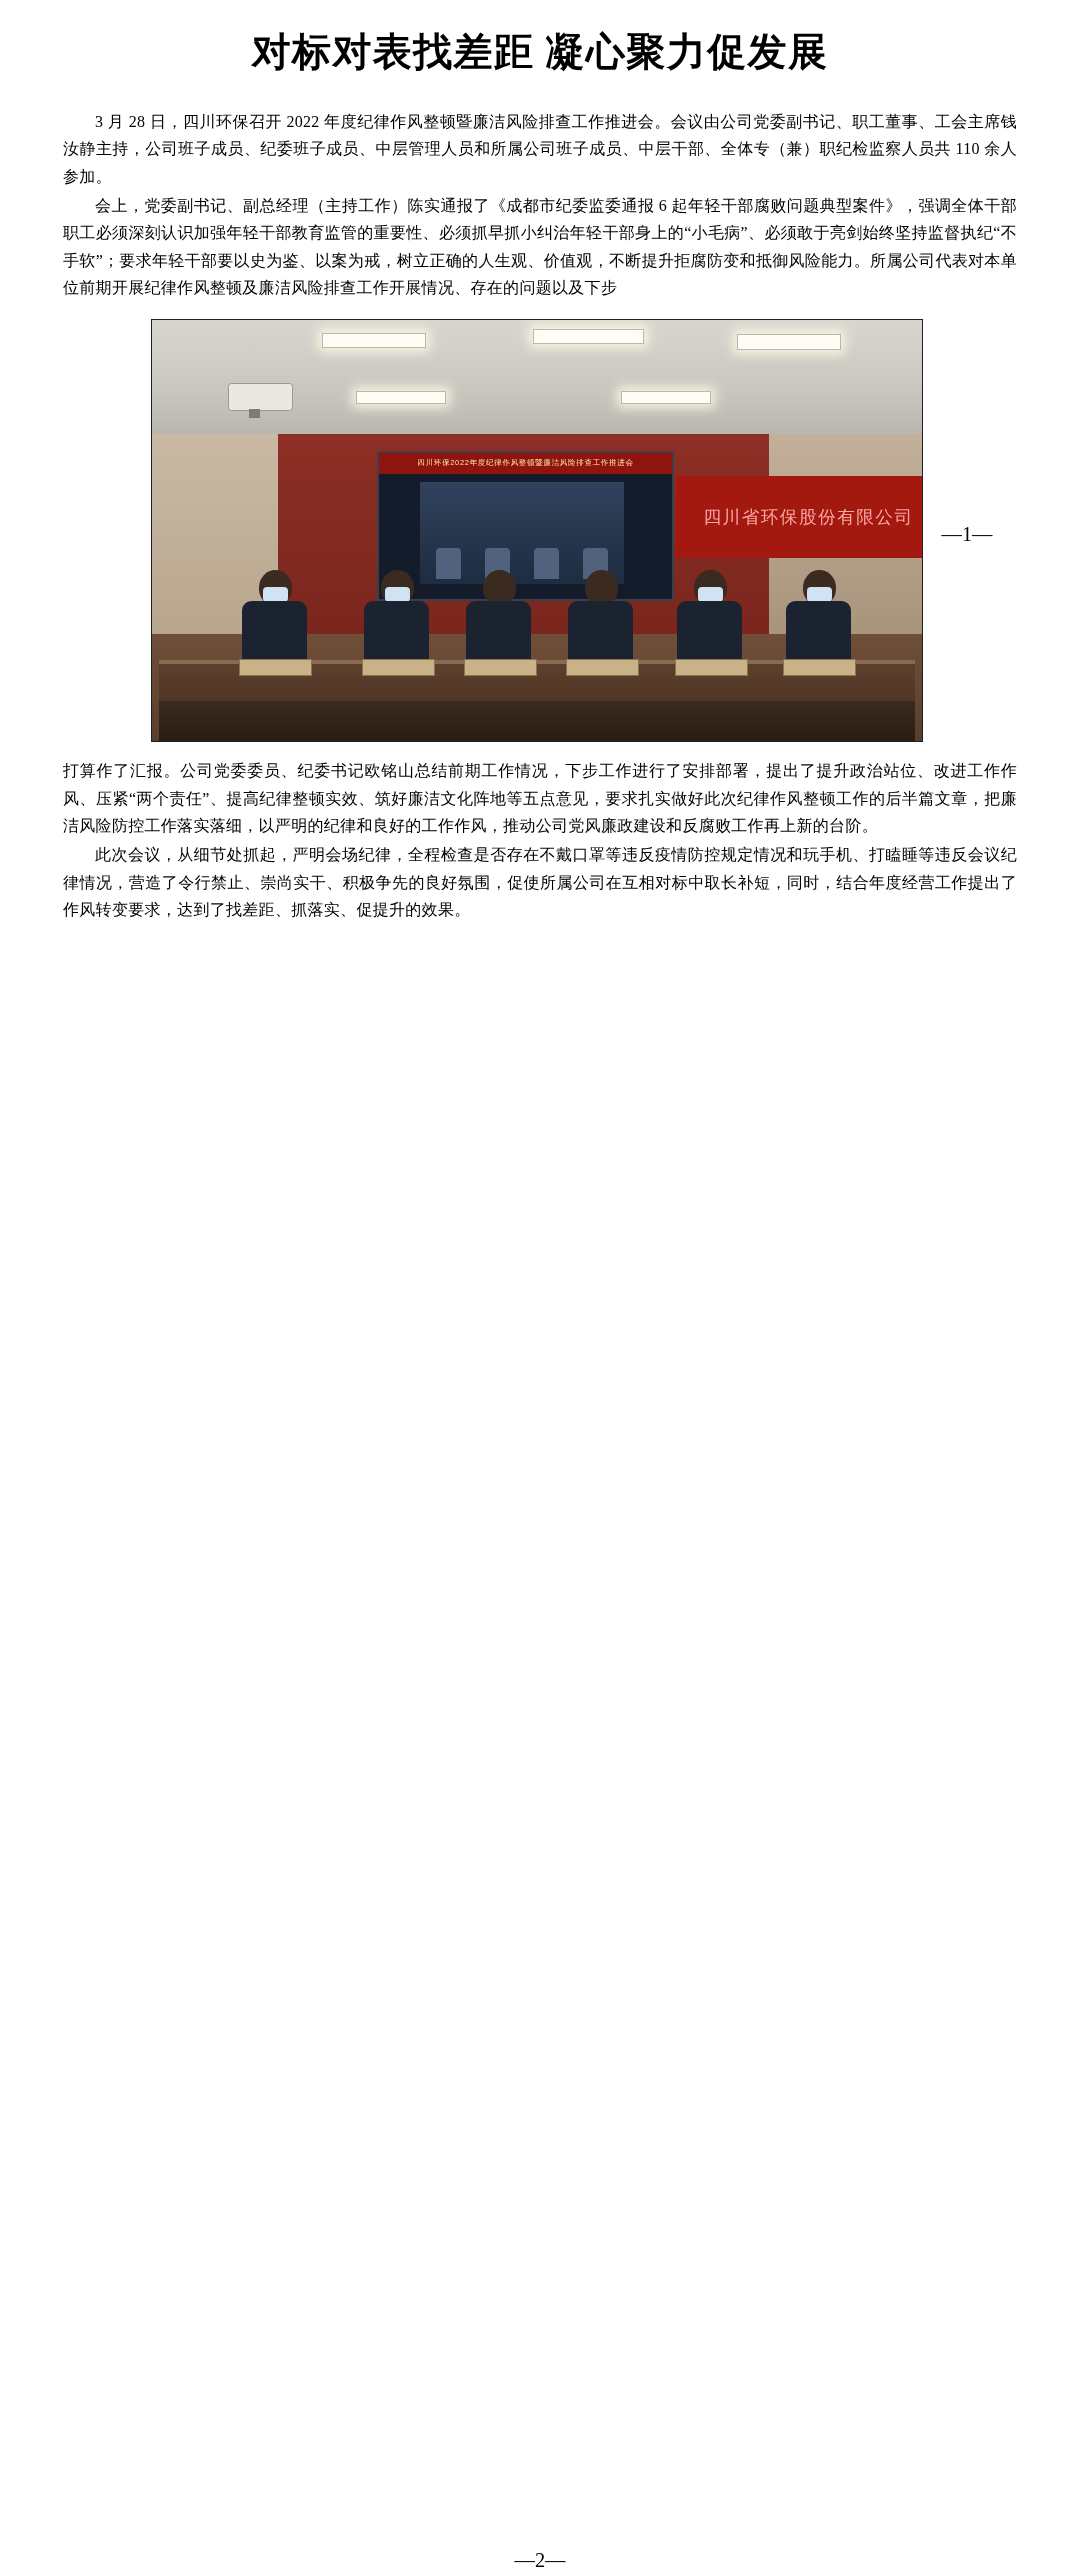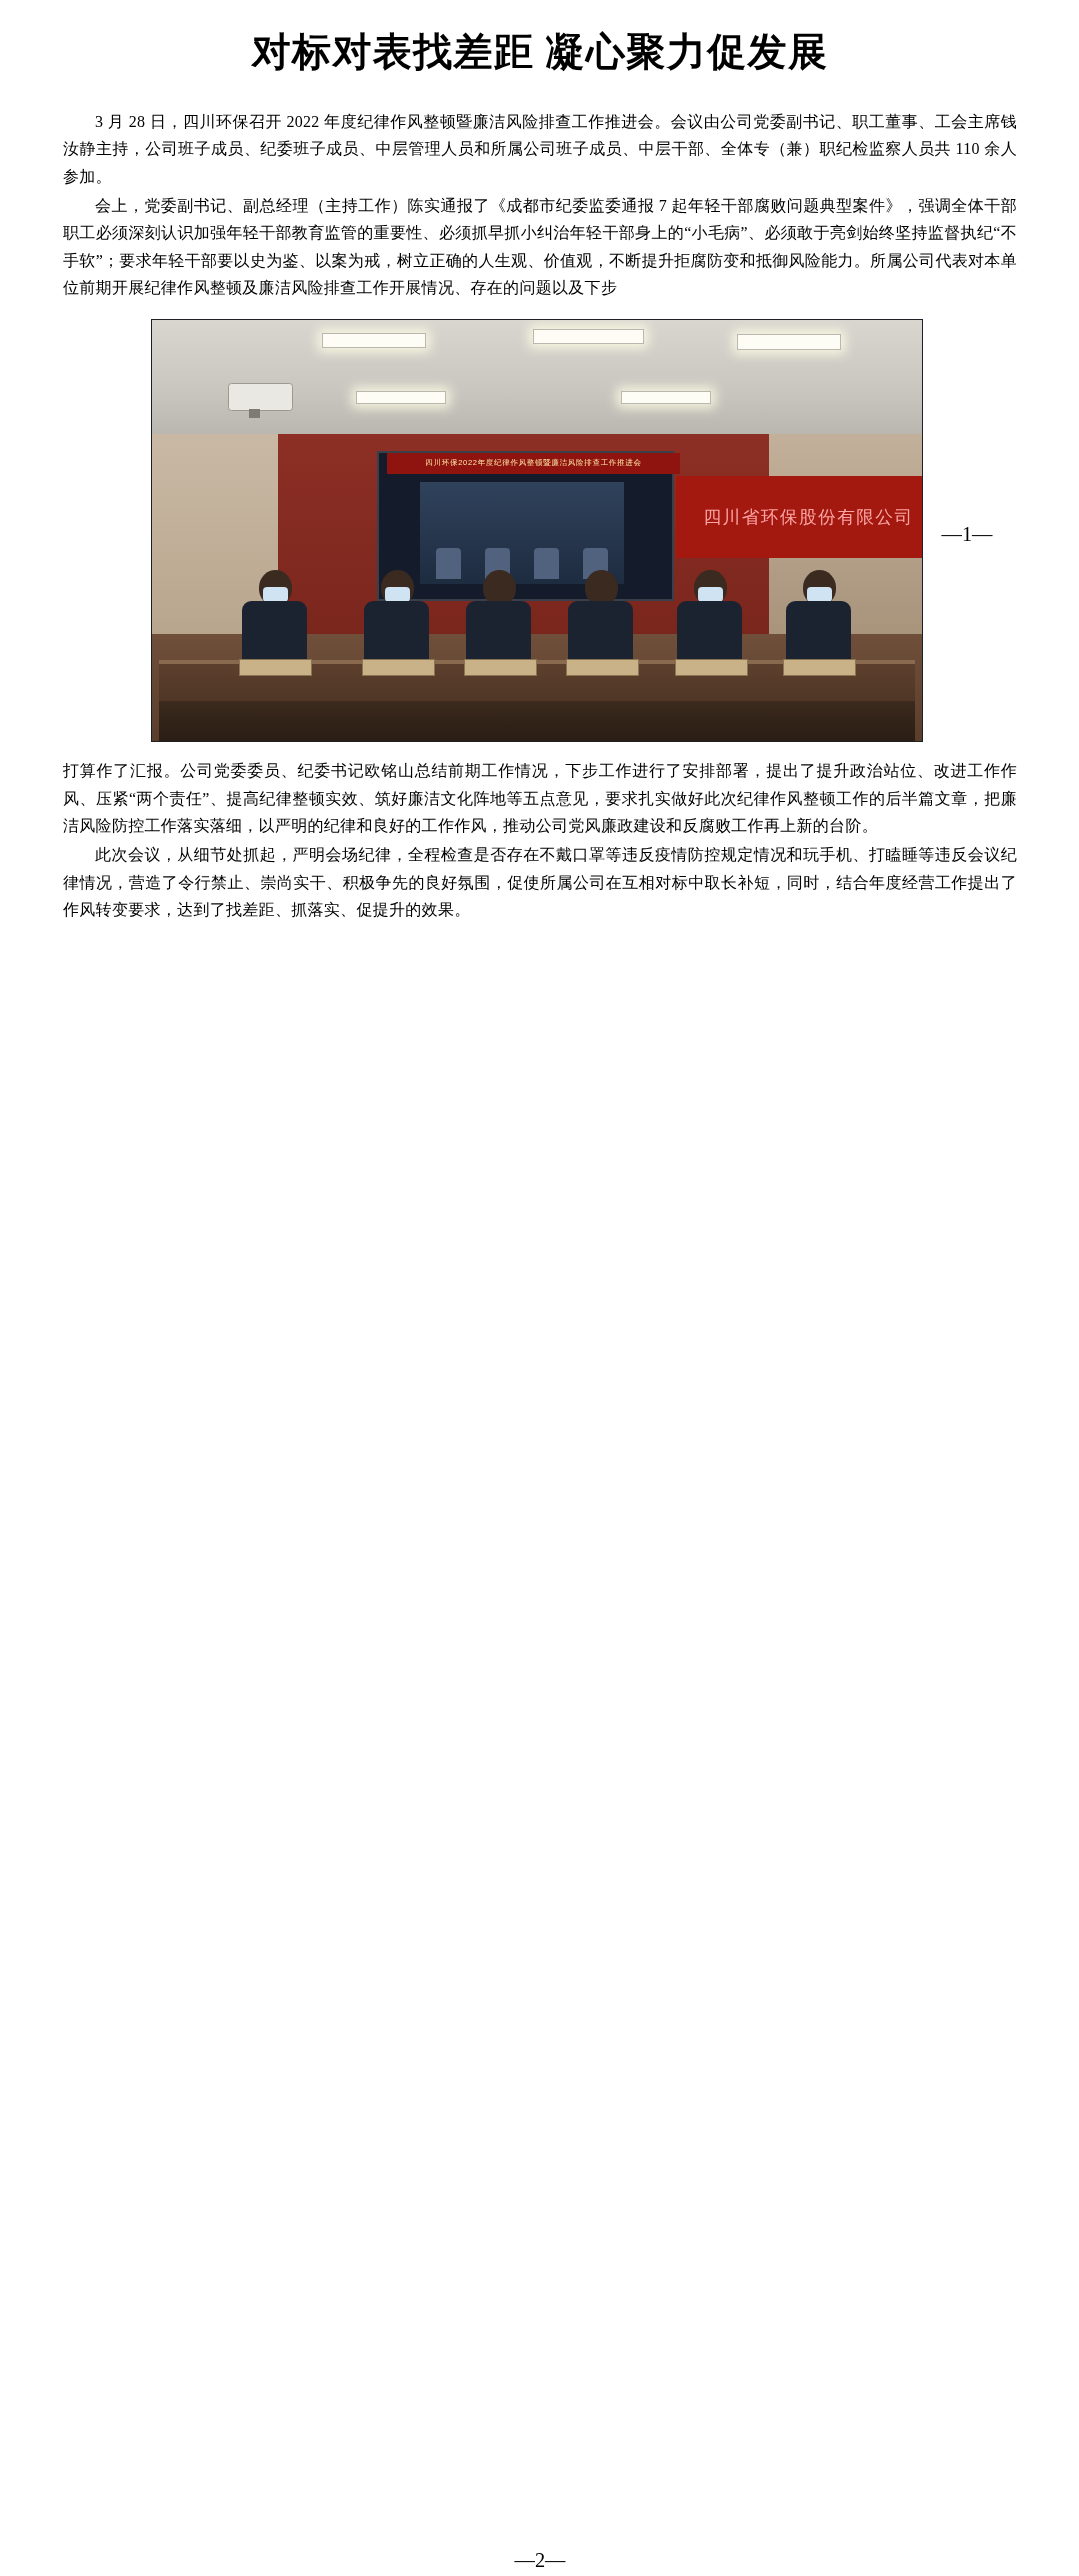--- a/index.html
+++ b/index.html
@@ -94,21 +94,21 @@
   }
   .back-wall {
     position: absolute; left: 126px; top: 114px; right: 153px; height: 204px;
     background: linear-gradient(#8d2f25, #7a261d);
   }
   .screen {
     position: absolute; left: 225px; top: 131px; width: 293px; height: 146px;
     background: #141c2c; border: 2px solid #3a3f4a;
   }
   .screen-banner {
-    position: absolute; left: 8px; top: 0; width: 100%; height: 20.4px;
+    position: absolute; left: 0; top: 0; width: 100%; height: 20.4px;
     background: #8f1410; color: #ffe9a8; font-size: 7.5px; line-height: 20.4px;
     text-align: center; font-family: "Liberation Sans", sans-serif; letter-spacing: 0.7px;
     white-space: nowrap; overflow: hidden;
   }
   .screen-vid {
     position: absolute; left: 41px; top: 29px; width: 204px; height: 102px;
     background: linear-gradient(#30425c, #1e2c40);
   }
   .vid-person {
     position: absolute; width: 24.5px; height: 31px; background: #50627e; border-radius: 4.1px 4.1px 0 0;
@@ -170,21 +170,21 @@
 </head>
 <body>
 
 <div class="page">
 
   <h1 class="doc-title">对标对表找差距  凝心聚力促发展</h1>
 
   <div class="body-wrap">
 
     <p class="para">3 月 28 日，四川环保召开 2022 年度纪律作风整顿暨廉洁风险排查工作推进会。会议由公司党委副书记、职工董事、工会主席钱汝静主持，公司班子成员、纪委班子成员、中层管理人员和所属公司班子成员、中层干部、全体专（兼）职纪检监察人员共 110 余人参加。</p>
-    <p class="para">会上，党委副书记、副总经理（主持工作）陈实通报了《成都市纪委监委通报 7 起年轻干部腐败问题典型案件》，强调全体干部职工必须深刻认识加强年轻干部教育监管的重要性、必须抓早抓小纠治年轻干部身上的“小毛病”、必须敢于亮剑始终坚持监督执纪“不手软”；要求年轻干部要以史为鉴、以案为戒，树立正确的人生观、价值观，不断提升拒腐防变和抵御风险能力。所属公司代表对本单位前期开展纪律作风整顿及廉洁风险排查工作开展情况、存在的问题以及下步</p>
+    <p class="para">会上，党委副书记、副总经理（主持工作）陈实通报了《成都市纪委监委通报 6 起年轻干部腐败问题典型案件》，强调全体干部职工必须深刻认识加强年轻干部教育监管的重要性、必须抓早抓小纠治年轻干部身上的“小毛病”、必须敢于亮剑始终坚持监督执纪“不手软”；要求年轻干部要以史为鉴、以案为戒，树立正确的人生观、价值观，不断提升拒腐防变和抵御风险能力。所属公司代表对本单位前期开展纪律作风整顿及廉洁风险排查工作开展情况、存在的问题以及下步</p>
 
     <div class="figure-block">
       <div class="photo">
         <div class="ceiling"></div>
         <div class="ceil-light" style="left:170px; top:12.2px; width:102px; height:13.6px;"></div>
         <div class="ceil-light" style="left:381px; top:8.2px; width:109px; height:13.6px;"></div>
         <div class="ceil-light" style="left:585px; top:13.6px; width:102px; height:13.6px;"></div>
         <div class="ceil-light" style="left:204px; top:71px; width:88px; height:11px;"></div>
         <div class="ceil-light" style="left:469px; top:71px; width:88px; height:11px;"></div>
         <div class="projector"></div>

